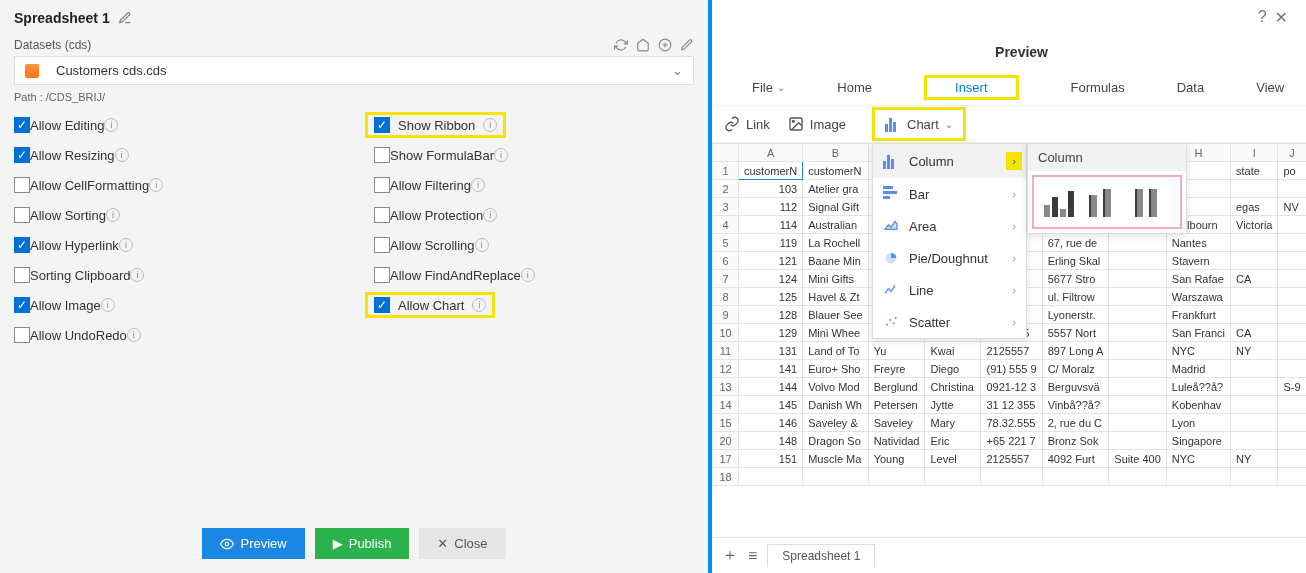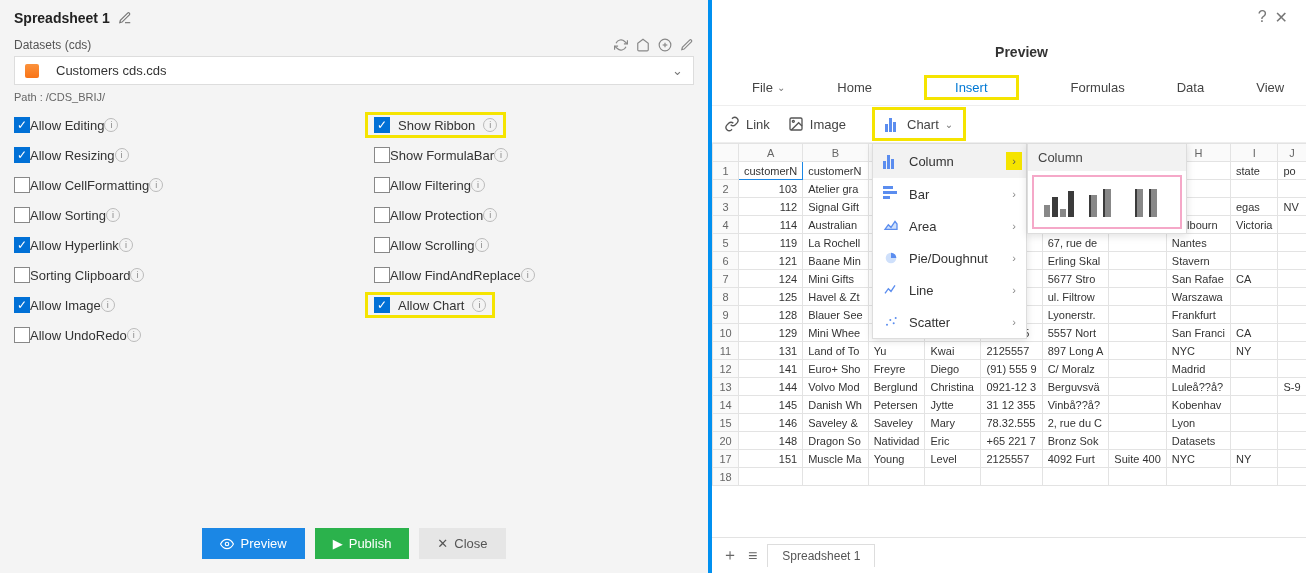--- a/index.html
+++ b/index.html
@@ -504,21 +504,21 @@
           </tr>
           <tr>
             <td class="rowhdr">20</td>
             <td class="colA num">148</td>
             <td class="colB">Dragon So</td>
             <td class="colC">Natividad</td>
             <td class="colD">Eric</td>
             <td class="colE">+65 221 7</td>
             <td class="colF">Bronz Sok</td>
             <td class="colG"></td>
-            <td class="colH">Datasets</td>
+            <td class="colH">Singapore</td>
             <td class="colI"></td>
             <td class="colJ"></td>
           </tr>
           <tr>
             <td class="rowhdr">17</td>
             <td class="colA num">151</td>
             <td class="colB">Muscle Ma</td>
             <td class="colC">Young</td>
             <td class="colD">Level</td>
             <td class="colE">2125557</td>

